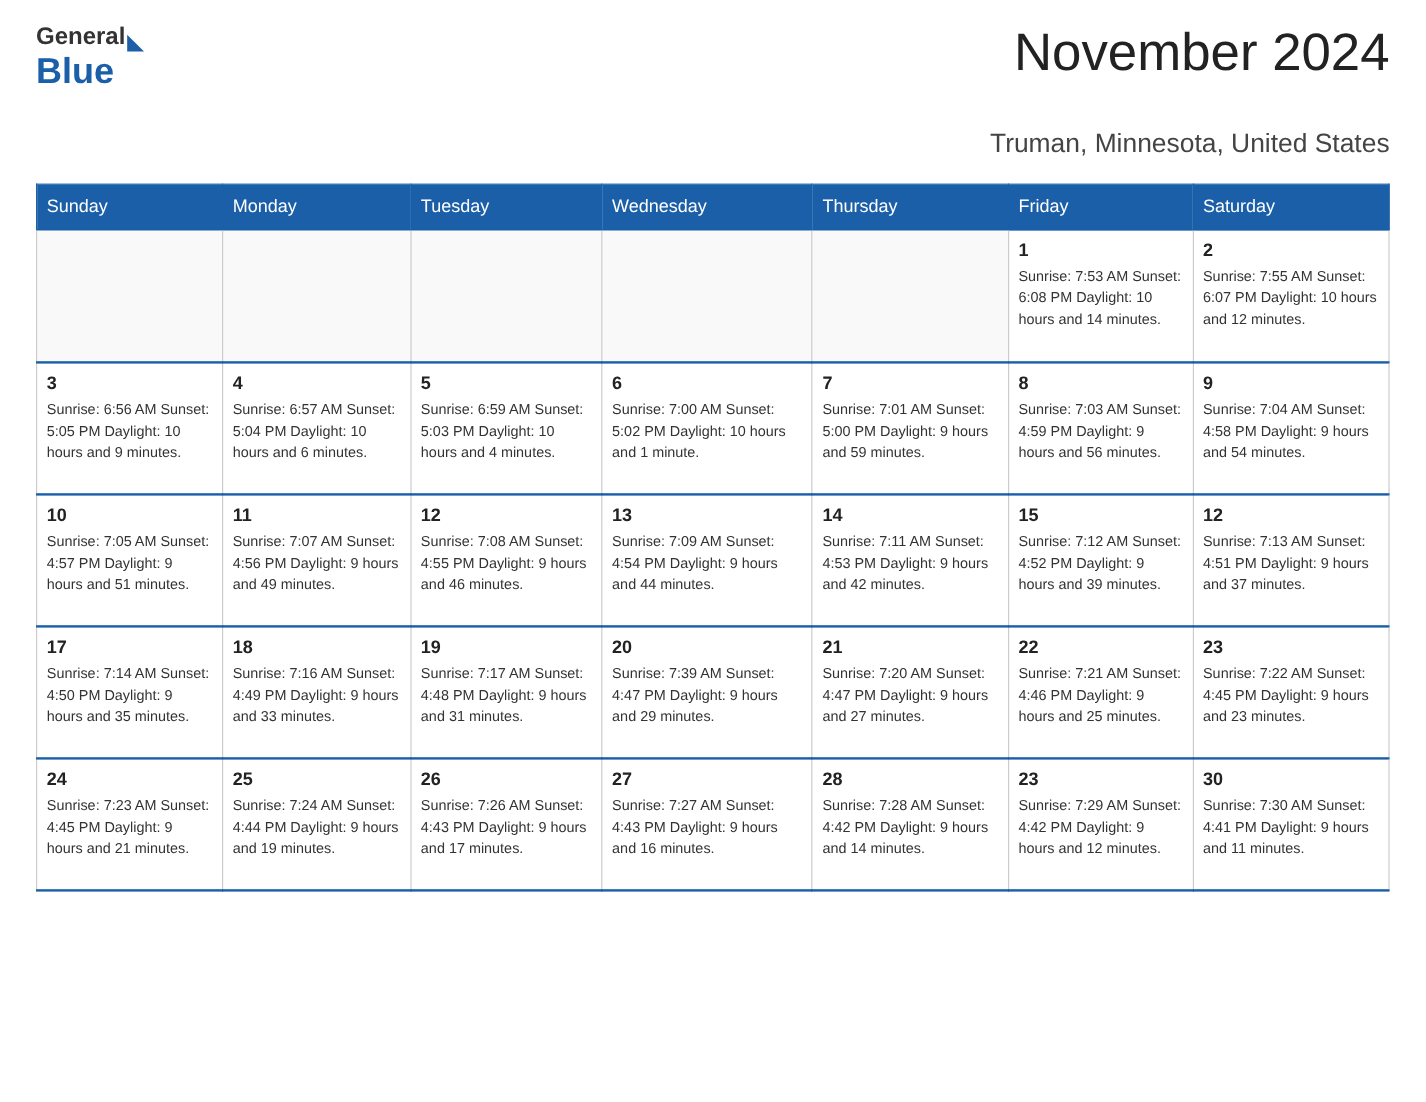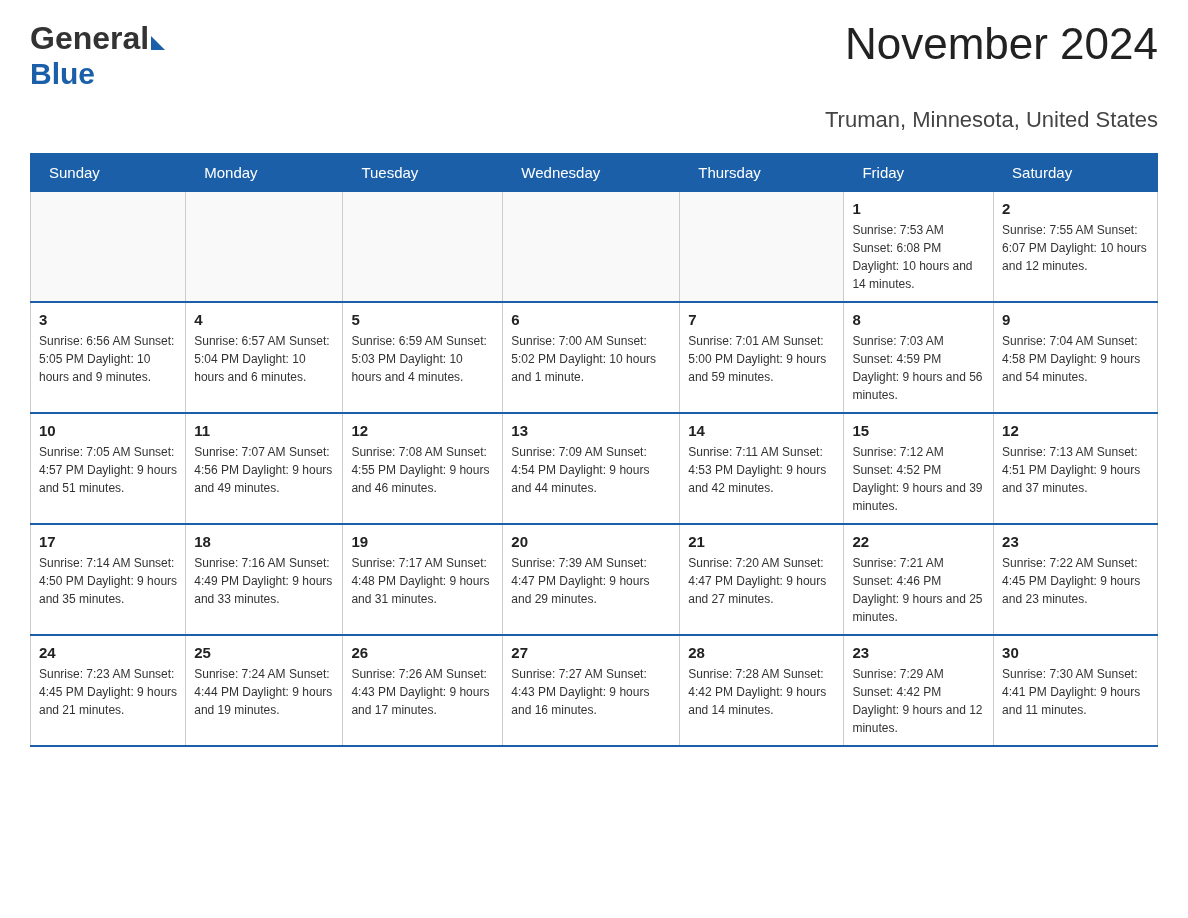--- a/index.html
+++ b/index.html
@@ -36,21 +36,21 @@
       color: #444;
       margin-top: 39px;
     }
     table {
       width: 100%;
       border-collapse: collapse;
     }
     thead tr th {
       background-color: #1a5fa8;
       color: #fff;
-      padding: 10px 18px;
+      padding: 10px 8px;
       font-size: 15px;
       font-weight: normal;
       text-align: left;
       border: 1px solid #1a5fa8;
     }
     tbody tr {
       border-bottom: 2px solid #1a5fa8;
     }
     tbody td {
       vertical-align: top;
@@ -78,21 +78,21 @@
       line-height: 1.5;
     }
     .empty-cell {
       background: #f9f9f9;
     }
     .logo-row {
       display: flex;
       align-items: center;
     }
     .logo-text-general {
-      font-size: 32px;
+      font-size: 20px;
       font-weight: bold;
       color: #333;
     }
     .logo-arrow {
       display: inline-block;
       width: 0;
       height: 0;
       border-style: solid;
       border-width: 14px 0 0 14px;
       border-color: transparent transparent transparent #1a5fa8;

